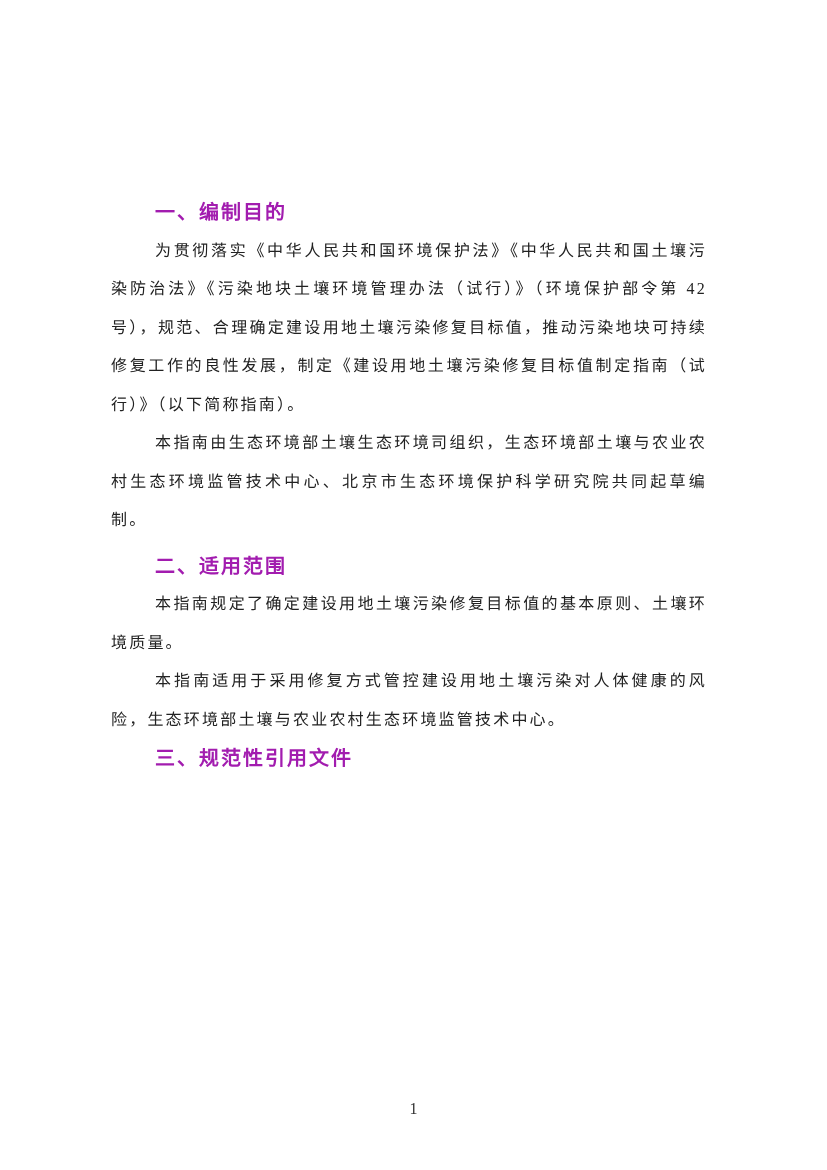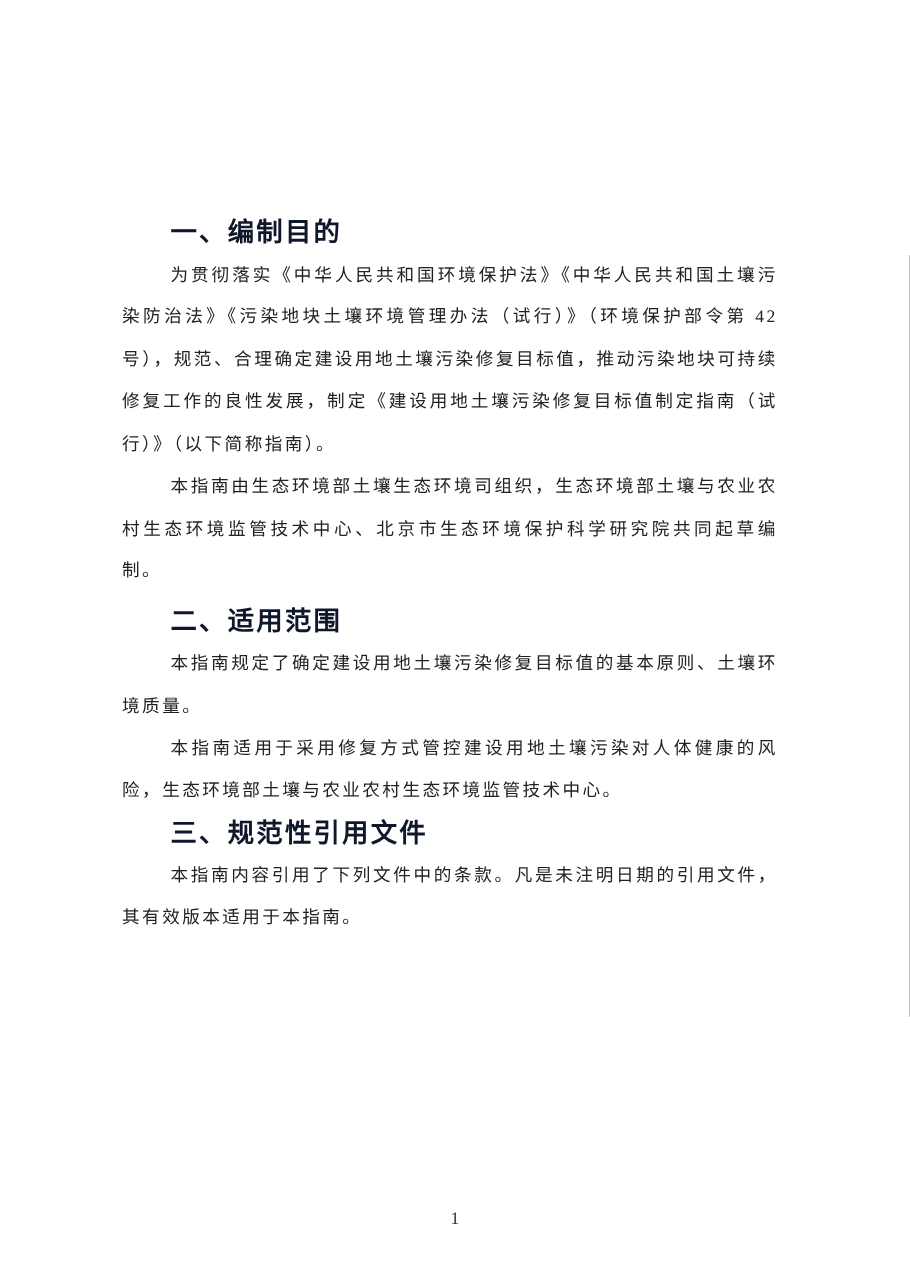--- a/index.html
+++ b/index.html
@@ -29,24 +29,24 @@
     font-size: 21px;
     line-height: 27px;
     text-align: center;
     letter-spacing: 0.5px;
     color: #161616;
   }
   .sec-heading {
     margin: 0 0 0 44px;
     font-family: Liberation Serif, serif;
     font-weight: bold;
-    font-size: 24px;
+    font-size: 20px;
     line-height: 38.5px;
     letter-spacing: 2px;
-    color: #0f172a;
+    color: #a21caf;
   }
   .sec-heading.first { margin-top: 50px; }
   .sec-heading.mt-sm { margin-top: 7px; }
   .sec-heading.mt-md { }
   .body-par {
     margin: 0;
     font-family: "Liberation Serif", "DejaVu Serif", serif;
     font-size: 16px;
     line-height: 38.5px;
     letter-spacing: 2.2px;
@@ -75,18 +75,17 @@
 
     <h2 class="sec-heading first">一、编制目的</h2>
     <p class="body-par">为贯彻落实《中华人民共和国环境保护法》《中华人民共和国土壤污染防治法》《污染地块土壤环境管理办法（试行）》（环境保护部令第 42 号），规范、合理确定建设用地土壤污染修复目标值，推动污染地块可持续修复工作的良性发展，制定《建设用地土壤污染修复目标值制定指南（试行）》（以下简称指南）。</p>
     <p class="body-par">本指南由生态环境部土壤生态环境司组织，生态环境部土壤与农业农村生态环境监管技术中心、北京市生态环境保护科学研究院共同起草编制。</p>
 
     <h2 class="sec-heading mt-sm">二、适用范围</h2>
     <p class="body-par">本指南规定了确定建设用地土壤污染修复目标值的基本原则、土壤环境质量。</p>
     <p class="body-par">本指南适用于采用修复方式管控建设用地土壤污染对人体健康的风险，生态环境部土壤与农业农村生态环境监管技术中心。</p>
 
     <h2 class="sec-heading mt-md">三、规范性引用文件</h2>
-    <p class="body-par">本指南内容引用了下列文件中的条款。凡是未注明日期的引用文件，其有效版本适用于本指南。</p>
 
   </div>
 
   <div class="footer">1</div>
 </div>
 
 </body></html>

